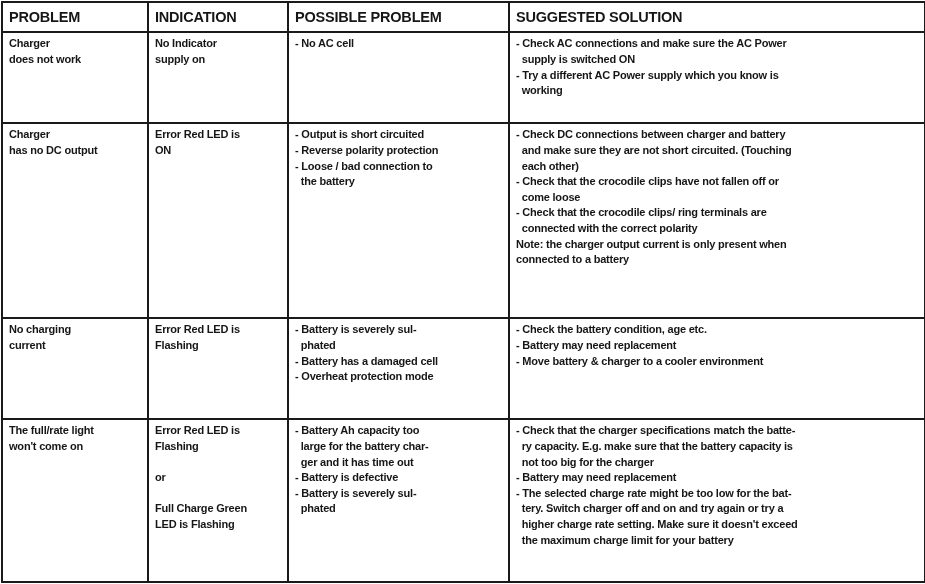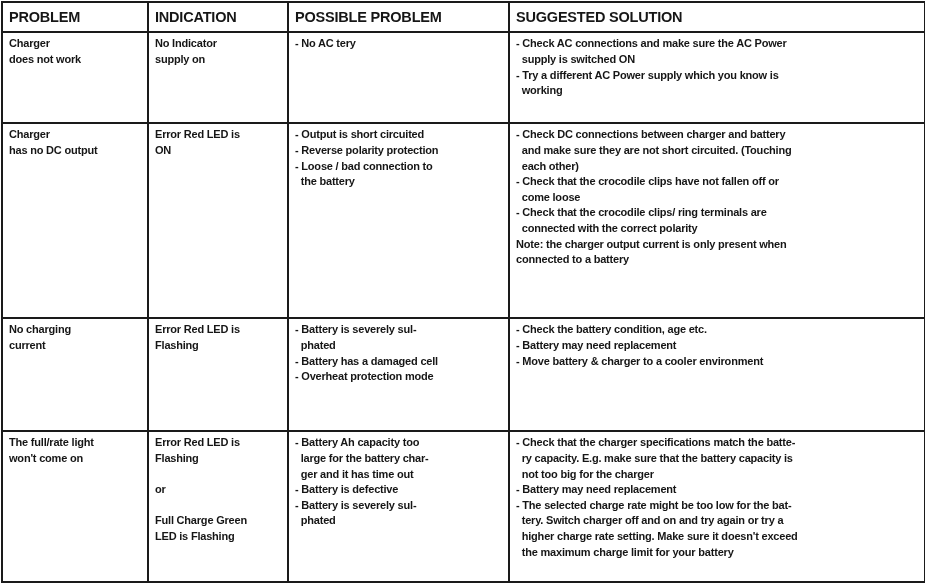--- a/index.html
+++ b/index.html
@@ -45,21 +45,21 @@
     white-space:nowrap;
   }
   table.trouble td{
     font-size:11px;
     line-height:1.42;
     white-space:pre-wrap;
   }
   tr.hdr{height:26px;}
   tr.r1{height:91px;}
   tr.r2{height:195px;}
-  tr.r3{height:113px;}
+  tr.r3{height:101px;}
 </style>
 </head>
 <body>
 
 <div class="page">
   <table class="trouble">
     <colgroup>
       <col class="c1">
         <col class="c2">
         <col class="c3">
@@ -70,21 +70,21 @@
       <th>PROBLEM</th>
       <th>INDICATION</th>
       <th>POSSIBLE PROBLEM</th>
       <th>SUGGESTED SOLUTION</th>
     </tr>
     <tr class="r1">
       <td>Charger
 does not work</td>
       <td>No Indicator
 supply on</td>
-      <td>- No AC tery</td>
+      <td>- No AC cell</td>
       <td>- Check AC connections and make sure the AC Power
   supply is switched ON
 - Try a different AC Power supply which you know is
   working</td>
     </tr>
     <tr class="r2">
       <td>Charger
 has no DC output</td>
       <td>Error Red LED is
 ON</td>

